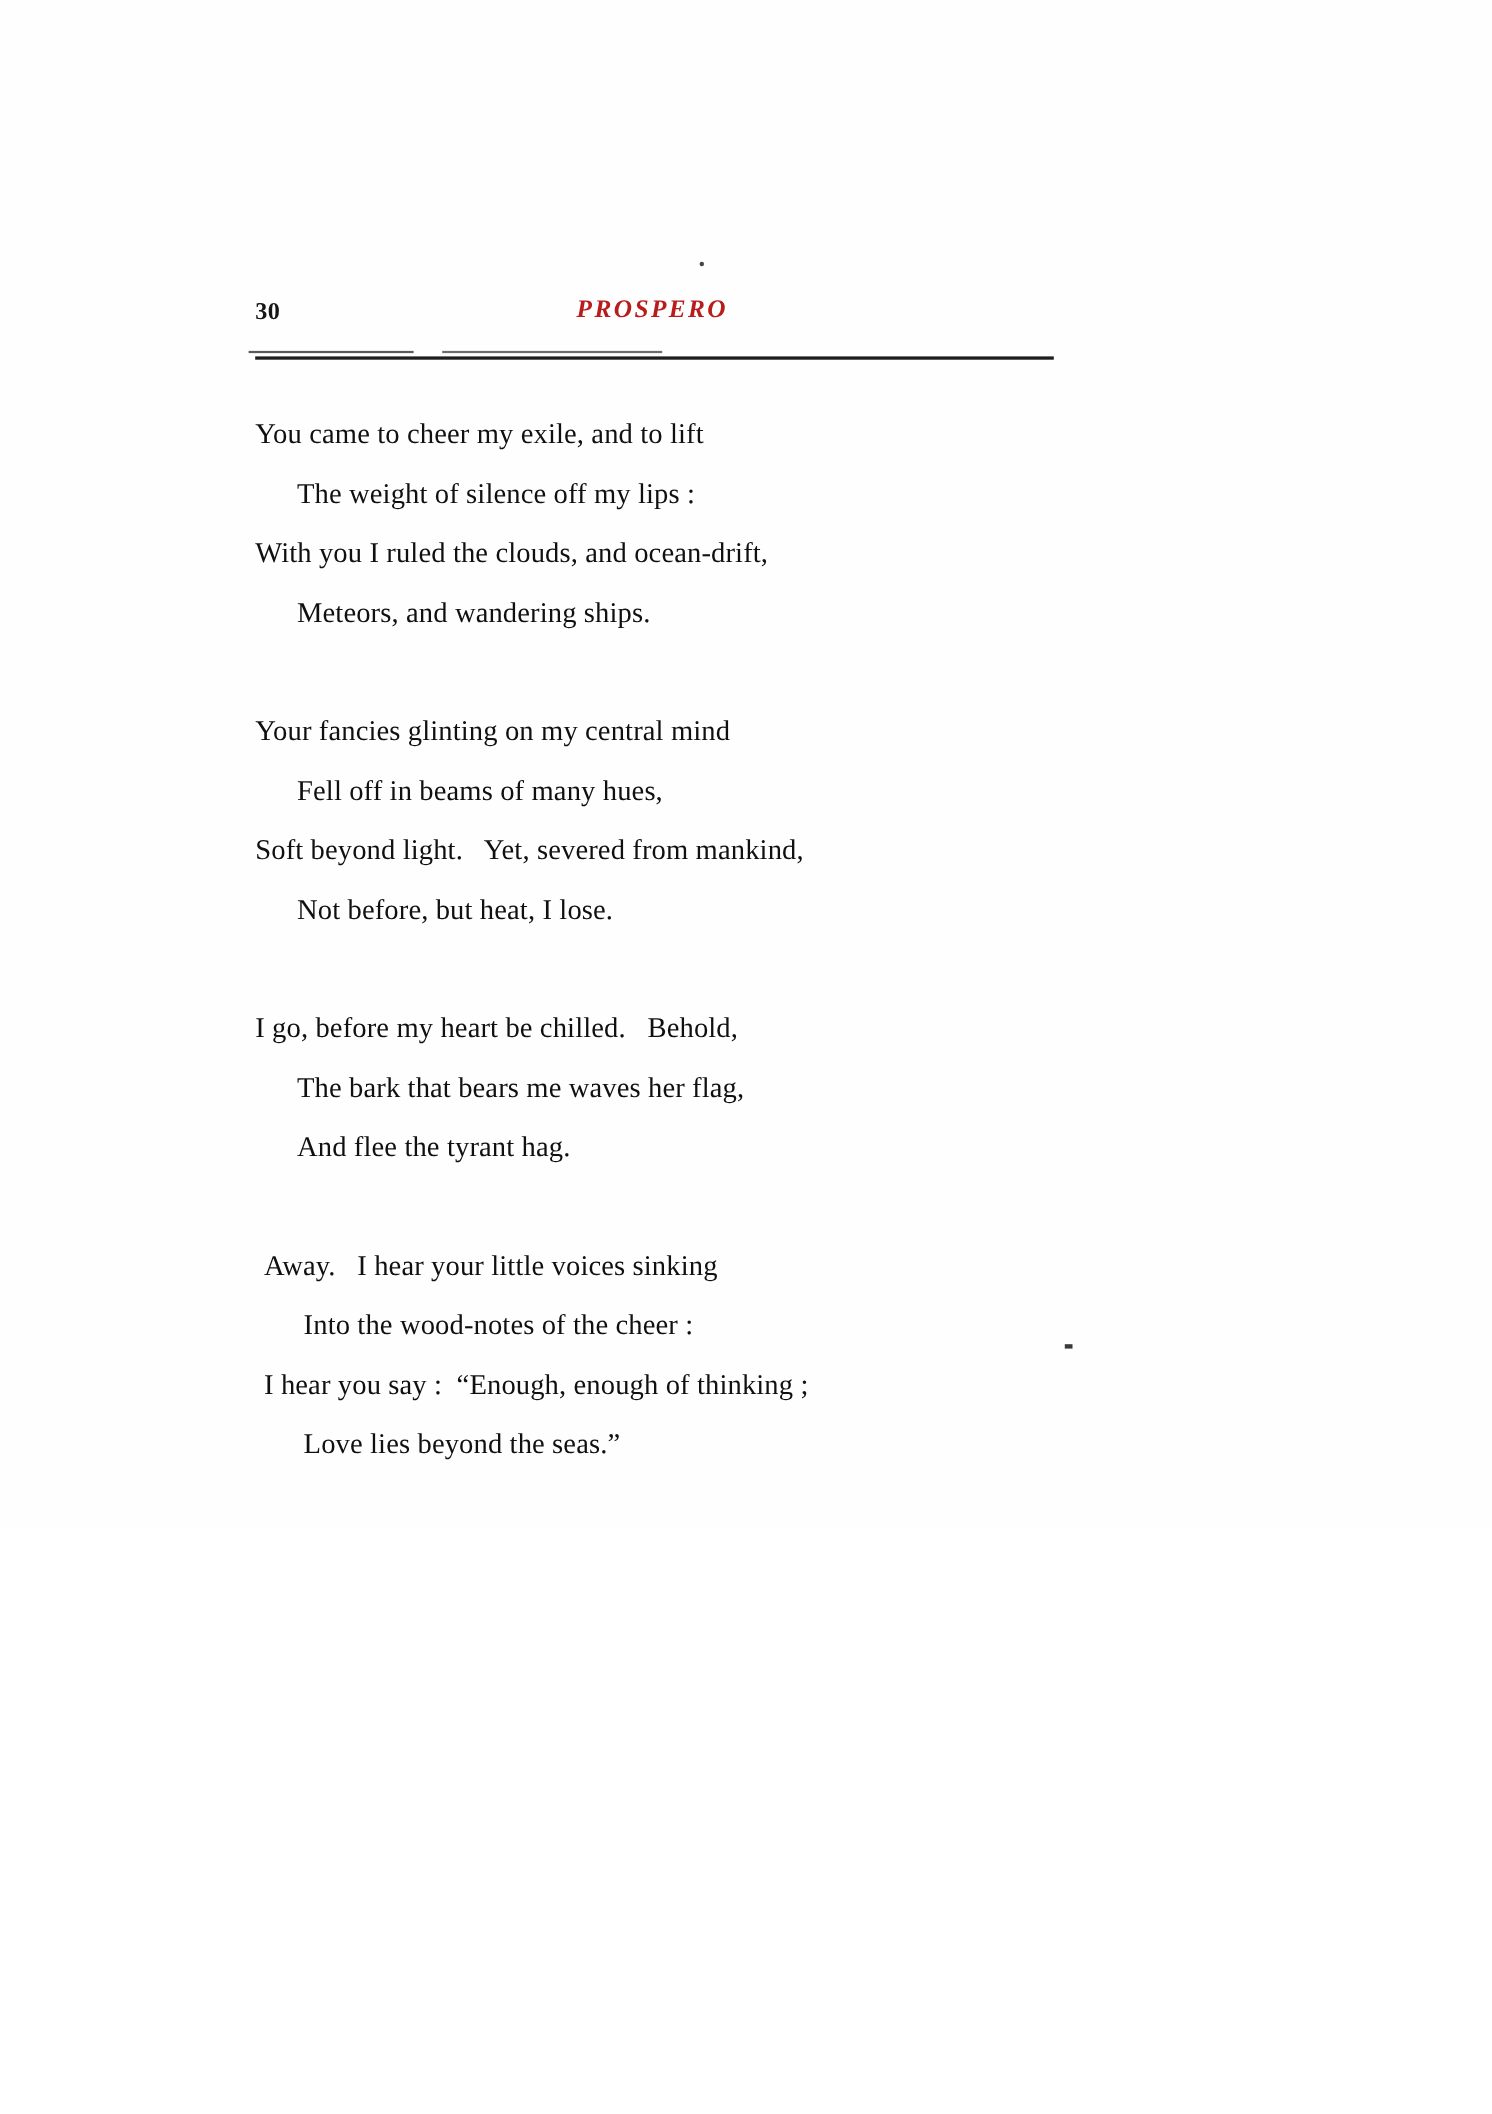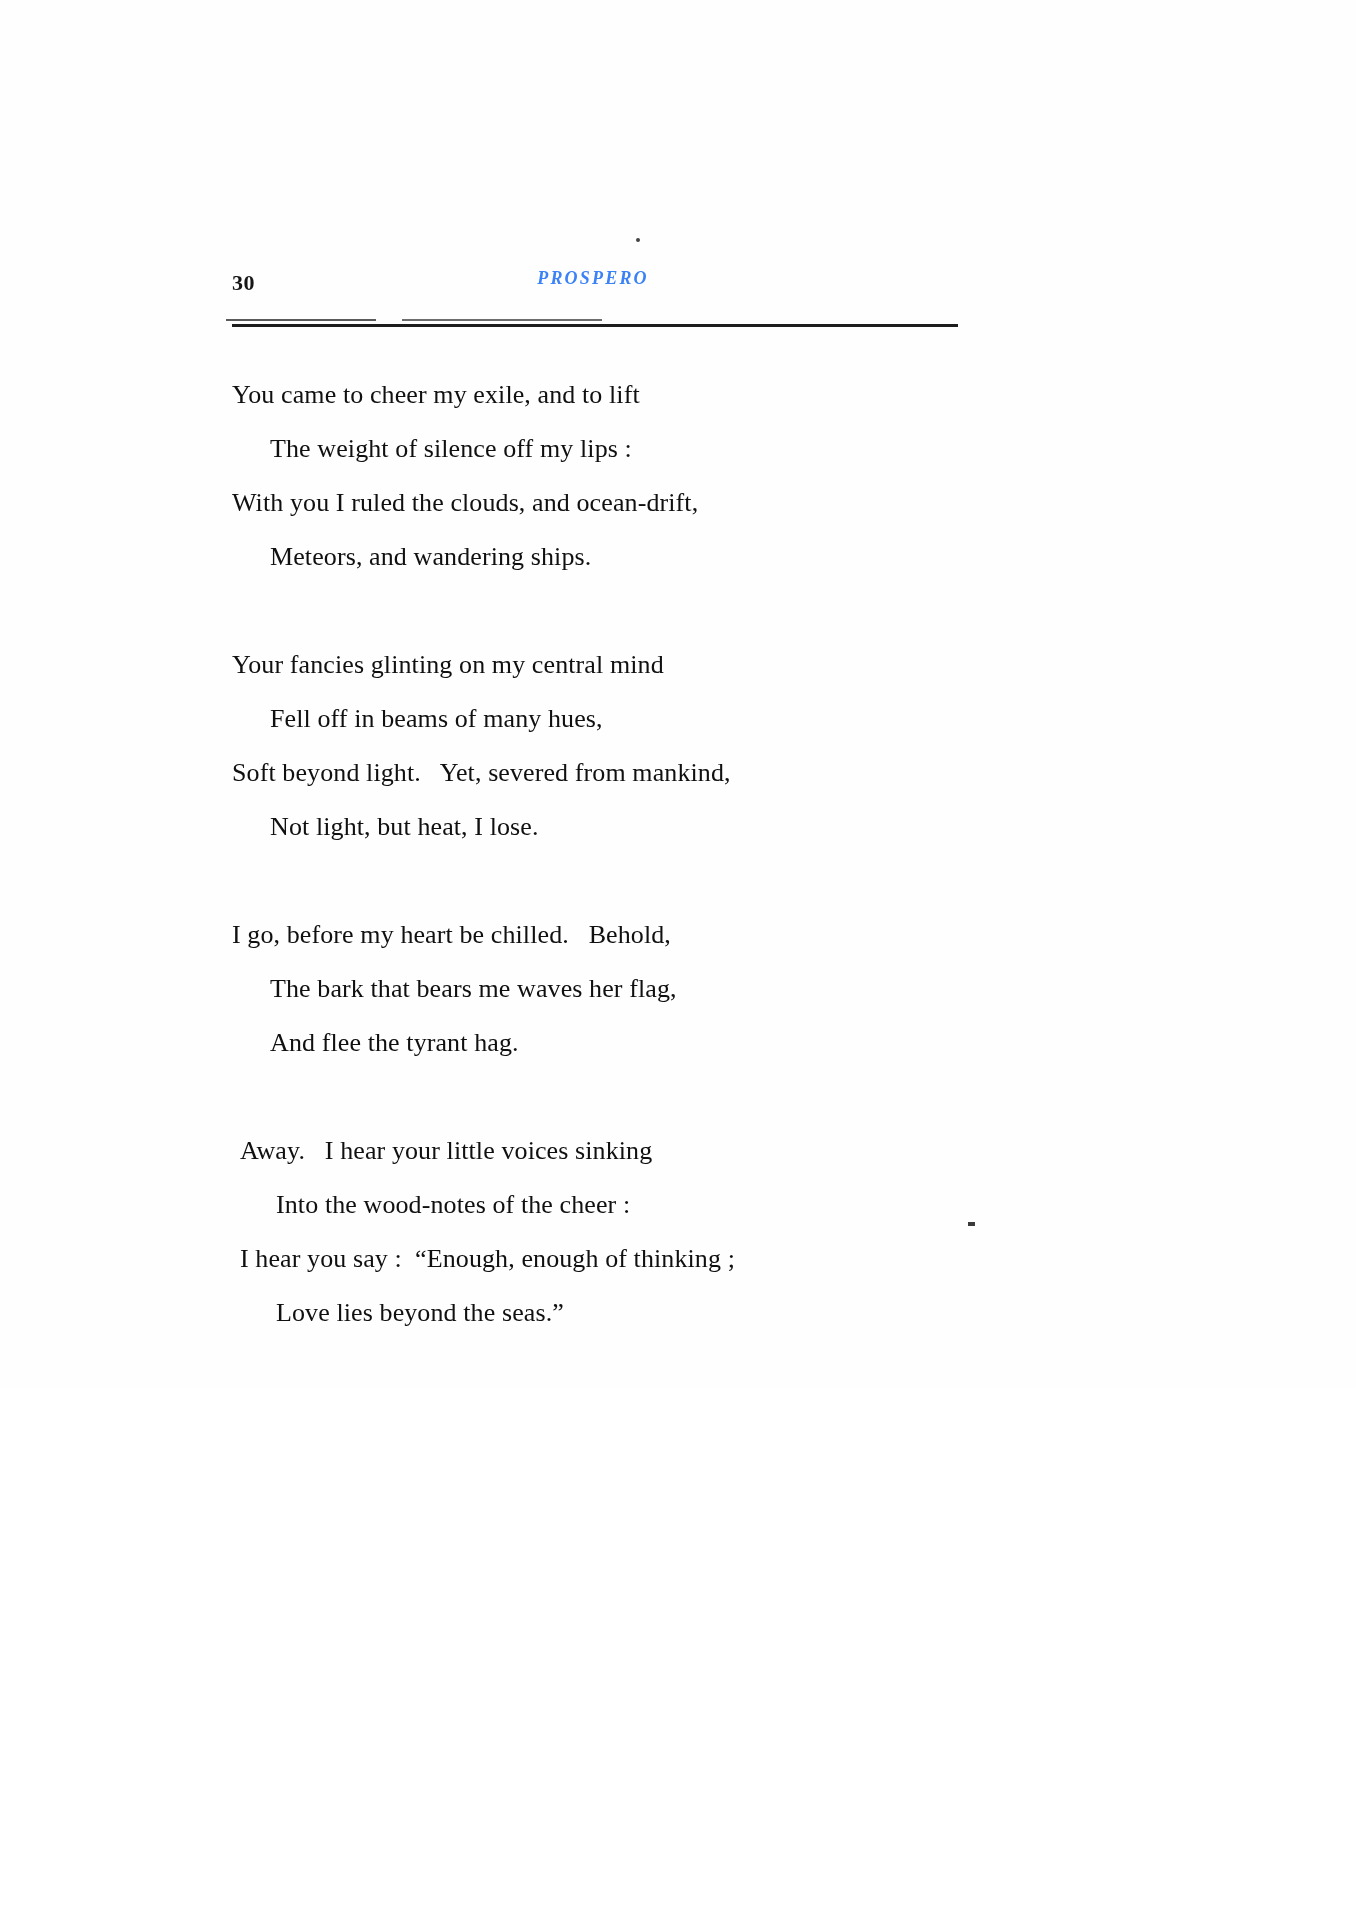--- a/index.html
+++ b/index.html
@@ -42,23 +42,23 @@
   }
   .running-title {
     position: absolute;
     left: 0;
     top: 0;
     width: 722px;
     text-align: center;
     font-family: "Liberation Serif", serif;
     font-style: italic;
     font-weight: bold;
-    font-size: 18px;
+    font-size: 23px;
     letter-spacing: 2.2px;
-    color: #3b82f6;
+    color: #b91c1c;
   }
   .rule {
     position: absolute;
     left: 232px;
     top: 324px;
     width: 726px;
     height: 3px;
     background: #1d1d1d;
   }
   .rule::before {
@@ -144,21 +144,21 @@
       <div class="line">You came to cheer my exile, and to lift</div>
       <div class="line indent">The weight of silence off my lips :</div>
       <div class="line">With you I ruled the clouds, and ocean-drift,</div>
       <div class="line indent">Meteors, and wandering ships.</div>
     </div>
 
     <div class="stanza s2">
       <div class="line">Your fancies glinting on my central mind</div>
       <div class="line indent">Fell off in beams of many hues,</div>
       <div class="line">Soft beyond light.   Yet, severed from mankind,</div>
-      <div class="line indent">Not light, but heat, I lose.</div>
+      <div class="line indent">Not before, but heat, I lose.</div>
     </div>
 
     <div class="stanza s3">
       <div class="line">I go, before my heart be chilled.   Behold,</div>
       <div class="line indent">The bark that bears me waves her flag,</div>
       <div class="line indent">And flee the tyrant hag.</div>
     </div>
 
     <div class="stanza s4">
       <div class="line">Away.   I hear your little voices sinking</div>

